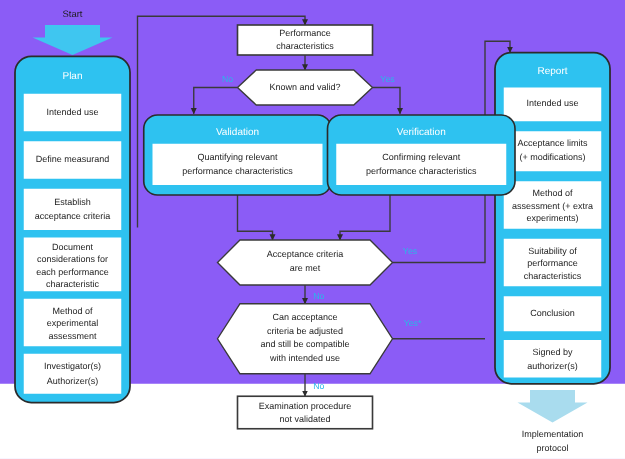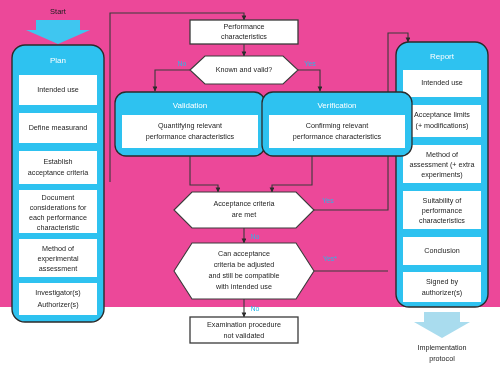--- a/index.html
+++ b/index.html
@@ -1,18 +1,18 @@
 <!DOCTYPE html>
 <html><head>
 <meta charset="utf-8">
 <style>
   html,body{margin:0;padding:0;background:#ffffff;}
   body{width:500px;height:367px;overflow:hidden;
        font-family:"Liberation Sans","DejaVu Sans",sans-serif;}
-  #stage{position:relative;width:500px;height:307px;background:#ec4899;}
+  #stage{position:relative;width:500px;height:307px;background:#8b5cf6;}
   svg{position:absolute;left:0;top:0;width:500px;height:367px;}
 
   .panel-title{font-size:8px;fill:#ffffff;text-anchor:middle;dominant-baseline:middle;}
   .panel-item{font-size:7.2px;fill:#1d1d1d;text-anchor:middle;dominant-baseline:middle;}
   .box-text{font-size:7.2px;fill:#1d1d1d;text-anchor:middle;dominant-baseline:middle;}
   .node-title{font-size:8px;fill:#ffffff;text-anchor:middle;dominant-baseline:middle;}
   .node-body{font-size:7.2px;fill:#1d1d1d;text-anchor:middle;dominant-baseline:middle;}
   .edge-label{font-size:7px;fill:#2ab7e8;text-anchor:middle;dominant-baseline:middle;}
   .endpoint-label{font-size:7.2px;fill:#1d1d1d;text-anchor:middle;dominant-baseline:middle;}
   .start-label{font-size:7.5px;fill:#1d1d1d;text-anchor:middle;dominant-baseline:middle;}

